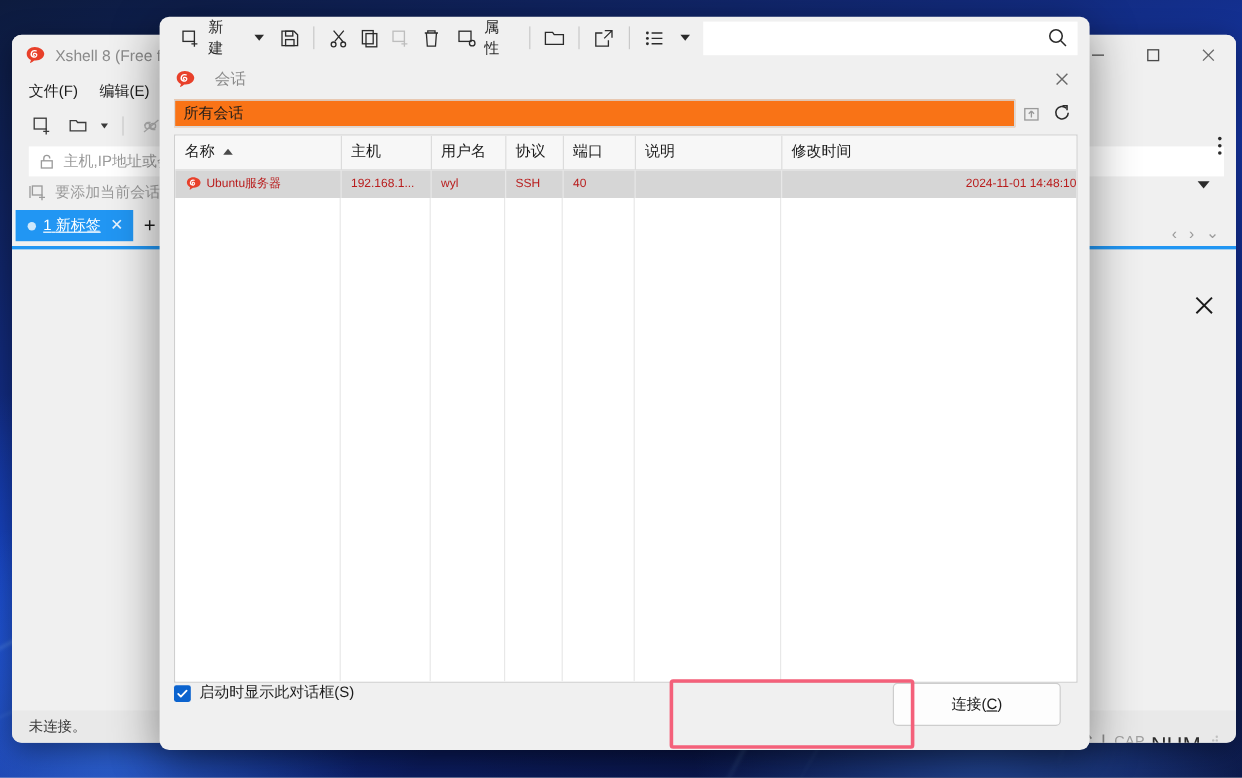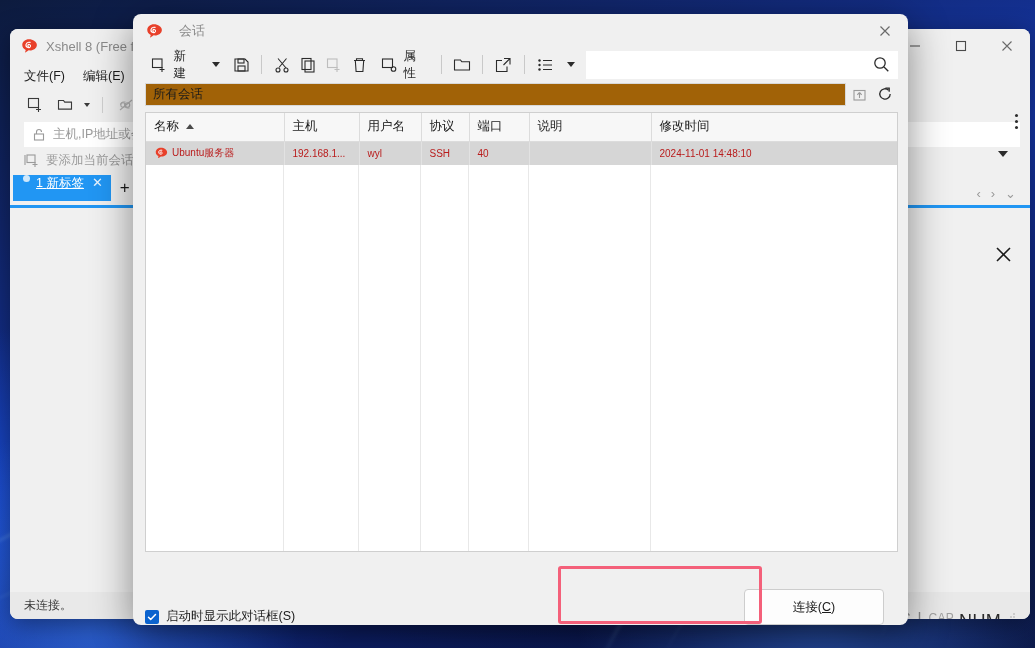--- a/index.html
+++ b/index.html
@@ -99,21 +99,21 @@
     height: 26px; display:flex; align-items:center;
     padding-left: 14px; gap: 7px;
     font-size: 12.5px; color: #9a9a9a;
   }
   #xshell-tabs {
     height: 26px; display: flex; align-items: stretch;
     padding-left: 3px; margin-top: 2px;
   }
   .tab-active {
     background: #2196f3; color: #fff;
-    display: flex; align-items: flex-start; gap: 6px;
+    display: flex; align-items: center; gap: 6px;
     padding: 0 8px 0 10px;
     font-size: 12.5px;
   }
   .tab-dot { width:7px;height:7px;border-radius:50%;background:#cfe8fb;}
   .tab-label { text-decoration: underline; white-space: nowrap;}
   .tab-x { color:#e8f3fd; font-size: 13px; margin-left: 2px;}
   .tab-plus { color:#1b1b1b; font-size:17px; padding: 0 9px; display:flex;align-items:center;}
   #xshell-bodybar {
     position:absolute; left:0; right:0; top:176px; height:3px; background:#2196f3;
   }
@@ -200,21 +200,21 @@
     flex:1; border:none; outline:none; font-size:12.5px;
     font-family: inherit; background: transparent;
   }
   #dlg-pathbar {
     height: 24px; flex: 0 0 auto;
     margin: 0 10px 0 12px;
     display: flex; align-items: center; gap: 0;
   }
   #path-field {
     flex: 1; height: 23px;
-    background: #a16207;
+    background: #f97316;
     border: 1px solid #d8d8d8;
     display: flex; align-items: center;
     padding: 0 7px;
     font-size: 12.5px; color: #1b1b1b;
   }
   .path-ico { width: 26px; height:23px; display:flex;align-items:center;justify-content:center; color:#8a8a8a;}
   .path-ico.dark { color:#2b2b2b;}
 
   #dlg-listwrap {
     flex: 1 1 auto;
@@ -236,37 +236,37 @@
     border-bottom: 1px solid #dcdcdc;
     white-space: nowrap;
   }
   table.sess th:last-child { border-right: none; }
   table.sess td {
     font-size: 10px; color: #b91c1c;
     padding: 4px 0 5px 8px;
     border-right: 1px solid #e2e2e2;
     white-space: nowrap; overflow: hidden; text-overflow: ellipsis;
   }
-  table.sess td:last-child { border-right: none; }
+  table.sess td:last-child { border-right: none; text-align: right; }
   tr.sess-row { background: #d6d6d6; }
   .sortarrow {
     display:inline-block; margin-left: 7px;
     width:0;height:0;
     border-left:4px solid transparent;border-right:4px solid transparent;
     border-bottom:5px solid #4a4a4a; vertical-align: middle;
   }
   .row-name { display:flex; align-items:center; gap: 4px;}
   .col-fill { background:#fff; flex:1;}
   .colgrid { display:flex; height: 100%; }
   .colgrid div { border-right: 1px solid #e8e8e8; }
   .colgrid div:last-child { border-right: none; }
 
   #dlg-footer {
-    height: 73px; flex: 0 0 auto;
-    display: flex; align-items: flex-end;
+    height: 56px; flex: 0 0 auto;
+    display: flex; align-items: flex-start;
     padding: 0 24px 0 12px;
     position: relative;
   }
   #chk-wrap { display:flex; align-items:center; gap:7px; font-size:12.5px; color:#1b1b1b;}
   .checkbox {
     width: 14px; height: 14px; border-radius: 2px;
     background: #0b63ce;
     display:flex;align-items:center;justify-content:center;
   }
   .checkbox svg { display:block; }
@@ -435,115 +435,115 @@
             <circle cx="5" cy="8" r="1" fill="#777"></circle>
             <circle cx="2" cy="8" r="1" fill="#777"></circle>
           </svg>
       </span>
     </div>
   </div>
 </div>
 
 <div id="session-dialog">
 
+  <div id="dlg-toolbar">
+    <div class="dtb">
+      <span class="dtb-ico">
+        <svg width="17" height="16" viewBox="0 0 17 16">
+            <rect x="1.5" y="2" width="9.5" height="8.5" fill="none" stroke="#2b2b2b" stroke-width="1.1"></rect>
+            <path d="M8.5 12.5h5M11 10v5" stroke="#2b2b2b" stroke-width="1.1"></path>
+          </svg>
+      </span>
+      <span>新建</span>
+    </div>
+    <div class="dtb-caret"></div>
+    <div class="dtb-ico">
+      <svg width="17" height="16" viewBox="0 0 17 16">
+          <path d="M2 2h10l3 3v9H2z" fill="none" stroke="#2b2b2b" stroke-width="1.1"></path>
+          <rect x="5" y="2" width="6" height="4" fill="none" stroke="#2b2b2b" stroke-width="1.1"></rect>
+          <rect x="5" y="9" width="7" height="5" fill="none" stroke="#2b2b2b" stroke-width="1.1"></rect>
+        </svg>
+    </div>
+    <div class="dtb-sep"></div>
+    <div class="dtb-ico">
+      <svg width="17" height="16" viewBox="0 0 17 16">
+          <path d="M4 1.5l8 9.5M12.5 1.5L5 10.5" stroke="#2b2b2b" stroke-width="1.1" fill="none"></path>
+          <circle cx="4" cy="13" r="2" fill="none" stroke="#2b2b2b" stroke-width="1.1"></circle>
+          <circle cx="12" cy="13" r="2" fill="none" stroke="#2b2b2b" stroke-width="1.1"></circle>
+        </svg>
+    </div>
+    <div class="dtb-ico">
+      <svg width="17" height="16" viewBox="0 0 17 16">
+          <rect x="2" y="1.5" width="9" height="11" fill="none" stroke="#2b2b2b" stroke-width="1.1"></rect>
+          <rect x="5" y="4" width="9" height="11" fill="none" stroke="#2b2b2b" stroke-width="1.1"></rect>
+        </svg>
+    </div>
+    <div class="dtb-ico disabled">
+      <svg width="17" height="16" viewBox="0 0 17 16">
+          <rect x="1.5" y="2" width="9.5" height="8.5" fill="none" stroke="#bdbdbd" stroke-width="1.1"></rect>
+          <path d="M8.5 12.5h5M11 10v5" stroke="#bdbdbd" stroke-width="1.1"></path>
+        </svg>
+    </div>
+    <div class="dtb-ico">
+      <svg width="17" height="16" viewBox="0 0 17 16">
+          <path d="M3 3.5h11M5.5 3.5V1.8h6v1.7M4.3 3.5l.8 11h6.8l.8-11" fill="none" stroke="#2b2b2b" stroke-width="1.1"></path>
+        </svg>
+    </div>
+    <div class="dtb">
+      <span class="dtb-ico">
+        <svg width="17" height="16" viewBox="0 0 17 16">
+            <rect x="1.5" y="2" width="10" height="8.5" fill="none" stroke="#2b2b2b" stroke-width="1.1"></rect>
+            <circle cx="12.5" cy="12" r="2.3" fill="none" stroke="#2b2b2b" stroke-width="1.1"></circle>
+          </svg>
+      </span>
+      <span>属性</span>
+    </div>
+    <div class="dtb-sep"></div>
+    <div class="dtb-ico">
+      <svg width="18" height="16" viewBox="0 0 18 16">
+          <path d="M1.5 3h6l1.3 1.8h7.7V13H1.5z" fill="none" stroke="#2b2b2b" stroke-width="1.1"></path>
+        </svg>
+    </div>
+    <div class="dtb-sep"></div>
+    <div class="dtb-ico">
+      <svg width="17" height="16" viewBox="0 0 17 16">
+          <path d="M9 1.5h6v6M15 1.5L8.5 8" stroke="#2b2b2b" stroke-width="1.1" fill="none"></path>
+          <path d="M12 9.5V14.5H1.5V3.5H7" fill="none" stroke="#2b2b2b" stroke-width="1.1"></path>
+        </svg>
+    </div>
+    <div class="dtb-sep"></div>
+    <div class="dtb-ico">
+      <svg width="17" height="16" viewBox="0 0 17 16">
+          <circle cx="2.5" cy="3.5" r="1.2" fill="#2b2b2b"></circle>
+          <circle cx="2.5" cy="8" r="1.2" fill="#2b2b2b"></circle>
+          <circle cx="2.5" cy="12.5" r="1.2" fill="#2b2b2b"></circle>
+          <path d="M6 3.5h9M6 8h9M6 12.5h9" stroke="#2b2b2b" stroke-width="1.2"></path>
+        </svg>
+    </div>
+    <div class="dtb-caret"></div>
+
+    <div id="dlg-search">
+      <input type="text" value="" placeholder="" style="">
+      <svg width="17" height="17" viewBox="0 0 17 17">
+        <circle cx="7" cy="7" r="5.2" fill="none" stroke="#2b2b2b" stroke-width="1.3"></circle>
+        <path d="M11 11l4.3 4.3" stroke="#2b2b2b" stroke-width="1.3"></path>
+      </svg>
+    </div>
+  </div>
+
   <div id="dlg-titlebar">
     <svg class="xs-logo" viewBox="0 0 24 24">
       <path d="M12 3C6.8 3 3 6.3 3 10.6c0 3 1.9 5.4 4.7 6.6-.2.8-.8 2.6-.9 3 0 0-.1.3.1.4.2.1.4 0 .4 0 .6-.3 3.3-2.1 4.3-2.8.5.1 1 .1 1.5.1 5.2 0 9.4-3.3 9.4-7.4S17.2 3 12 3z" fill="#e8402a"></path>
       <path d="M13.5 7.2c-2.4-.6-4.8.5-5.4 2.6-.5 1.8.6 3.6 2.5 4.2 1.5.5 3-.2 3.4-1.5.3-1.1-.4-2.2-1.5-2.5-.9-.3-1.8.1-2 .9-.2.6.2 1.3.8 1.5" fill="none" stroke="#fff" stroke-width="1.5" stroke-linecap="round"></path>
     </svg>
     <span id="dlg-title">会话</span>
     <div id="dlg-close">
       <svg width="12" height="12" viewBox="0 0 12 12">
           <path d="M1.5 1.5l9 9M10.5 1.5l-9 9" stroke="#6a6a6a" stroke-width="1.2"></path>
         </svg>
-    </div>
-  </div>
-
-  <div id="dlg-toolbar">
-    <div class="dtb">
-      <span class="dtb-ico">
-        <svg width="17" height="16" viewBox="0 0 17 16">
-            <rect x="1.5" y="2" width="9.5" height="8.5" fill="none" stroke="#2b2b2b" stroke-width="1.1"></rect>
-            <path d="M8.5 12.5h5M11 10v5" stroke="#2b2b2b" stroke-width="1.1"></path>
-          </svg>
-      </span>
-      <span>新建</span>
-    </div>
-    <div class="dtb-caret"></div>
-    <div class="dtb-ico">
-      <svg width="17" height="16" viewBox="0 0 17 16">
-          <path d="M2 2h10l3 3v9H2z" fill="none" stroke="#2b2b2b" stroke-width="1.1"></path>
-          <rect x="5" y="2" width="6" height="4" fill="none" stroke="#2b2b2b" stroke-width="1.1"></rect>
-          <rect x="5" y="9" width="7" height="5" fill="none" stroke="#2b2b2b" stroke-width="1.1"></rect>
-        </svg>
-    </div>
-    <div class="dtb-sep"></div>
-    <div class="dtb-ico">
-      <svg width="17" height="16" viewBox="0 0 17 16">
-          <path d="M4 1.5l8 9.5M12.5 1.5L5 10.5" stroke="#2b2b2b" stroke-width="1.1" fill="none"></path>
-          <circle cx="4" cy="13" r="2" fill="none" stroke="#2b2b2b" stroke-width="1.1"></circle>
-          <circle cx="12" cy="13" r="2" fill="none" stroke="#2b2b2b" stroke-width="1.1"></circle>
-        </svg>
-    </div>
-    <div class="dtb-ico">
-      <svg width="17" height="16" viewBox="0 0 17 16">
-          <rect x="2" y="1.5" width="9" height="11" fill="none" stroke="#2b2b2b" stroke-width="1.1"></rect>
-          <rect x="5" y="4" width="9" height="11" fill="none" stroke="#2b2b2b" stroke-width="1.1"></rect>
-        </svg>
-    </div>
-    <div class="dtb-ico disabled">
-      <svg width="17" height="16" viewBox="0 0 17 16">
-          <rect x="1.5" y="2" width="9.5" height="8.5" fill="none" stroke="#bdbdbd" stroke-width="1.1"></rect>
-          <path d="M8.5 12.5h5M11 10v5" stroke="#bdbdbd" stroke-width="1.1"></path>
-        </svg>
-    </div>
-    <div class="dtb-ico">
-      <svg width="17" height="16" viewBox="0 0 17 16">
-          <path d="M3 3.5h11M5.5 3.5V1.8h6v1.7M4.3 3.5l.8 11h6.8l.8-11" fill="none" stroke="#2b2b2b" stroke-width="1.1"></path>
-        </svg>
-    </div>
-    <div class="dtb">
-      <span class="dtb-ico">
-        <svg width="17" height="16" viewBox="0 0 17 16">
-            <rect x="1.5" y="2" width="10" height="8.5" fill="none" stroke="#2b2b2b" stroke-width="1.1"></rect>
-            <circle cx="12.5" cy="12" r="2.3" fill="none" stroke="#2b2b2b" stroke-width="1.1"></circle>
-          </svg>
-      </span>
-      <span>属性</span>
-    </div>
-    <div class="dtb-sep"></div>
-    <div class="dtb-ico">
-      <svg width="18" height="16" viewBox="0 0 18 16">
-          <path d="M1.5 3h6l1.3 1.8h7.7V13H1.5z" fill="none" stroke="#2b2b2b" stroke-width="1.1"></path>
-        </svg>
-    </div>
-    <div class="dtb-sep"></div>
-    <div class="dtb-ico">
-      <svg width="17" height="16" viewBox="0 0 17 16">
-          <path d="M9 1.5h6v6M15 1.5L8.5 8" stroke="#2b2b2b" stroke-width="1.1" fill="none"></path>
-          <path d="M12 9.5V14.5H1.5V3.5H7" fill="none" stroke="#2b2b2b" stroke-width="1.1"></path>
-        </svg>
-    </div>
-    <div class="dtb-sep"></div>
-    <div class="dtb-ico">
-      <svg width="17" height="16" viewBox="0 0 17 16">
-          <circle cx="2.5" cy="3.5" r="1.2" fill="#2b2b2b"></circle>
-          <circle cx="2.5" cy="8" r="1.2" fill="#2b2b2b"></circle>
-          <circle cx="2.5" cy="12.5" r="1.2" fill="#2b2b2b"></circle>
-          <path d="M6 3.5h9M6 8h9M6 12.5h9" stroke="#2b2b2b" stroke-width="1.2"></path>
-        </svg>
-    </div>
-    <div class="dtb-caret"></div>
-
-    <div id="dlg-search">
-      <input type="text" value="" placeholder="" style="">
-      <svg width="17" height="17" viewBox="0 0 17 17">
-        <circle cx="7" cy="7" r="5.2" fill="none" stroke="#2b2b2b" stroke-width="1.3"></circle>
-        <path d="M11 11l4.3 4.3" stroke="#2b2b2b" stroke-width="1.3"></path>
-      </svg>
     </div>
   </div>
 
   <div id="dlg-pathbar">
     <div id="path-field">
       <span>所有会话</span>
     </div>
     <div class="path-ico">
       <svg width="15" height="15" viewBox="0 0 15 15">
           <rect x="2" y="3.5" width="11" height="9.5" fill="none" stroke="#9a9a9a" stroke-width="1.1"></rect>

